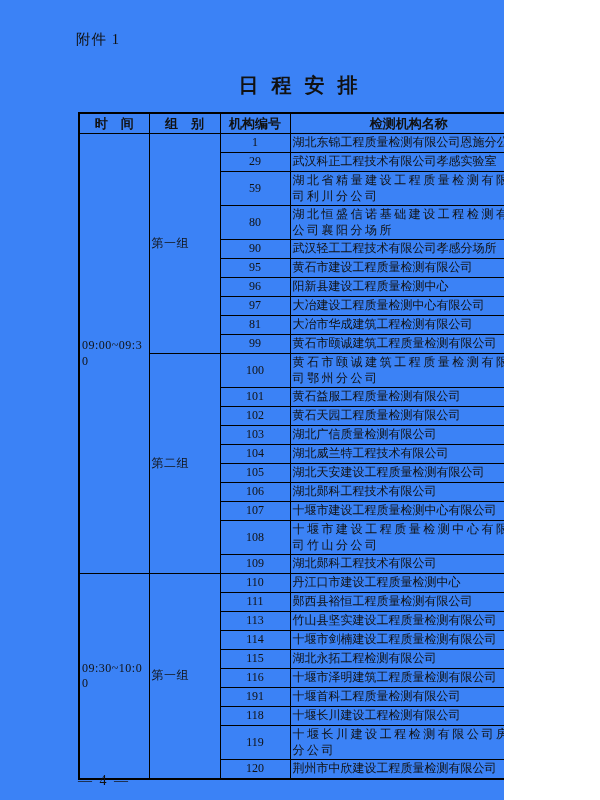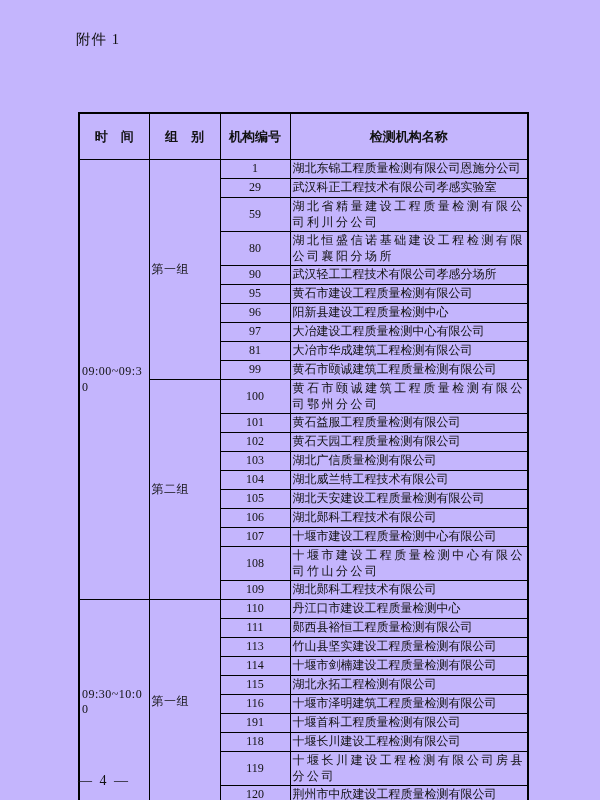--- a/index.html
+++ b/index.html
@@ -2,23 +2,23 @@
 <html><head>
 <meta charset="utf-8">
 <style>
   html, body {
     margin: 0;
     padding: 0;
     background: #ffffff;
   }
   .page {
     position: relative;
-    width: 600px;
+    width: 504px;
     height: 800px;
-    background: #c4b5fd;
+    background: #3b82f6;
     color: #111111;
     font-family: "Liberation Serif", "DejaVu Serif", serif;
     overflow: hidden;
   }
   .attachment {
     position: absolute;
     left: 76px;
     top: 30px;
     font-size: 14.5px;
     letter-spacing: 1px;
@@ -50,21 +50,21 @@
     line-height: 15.5px;
     padding: 1px 2px;
     overflow: hidden;
     word-break: break-all;
   }
   table.schedule th {
     font-size: 13px;
     font-weight: bold;
     text-align: center;
     height: 19px;
-    padding: 13px 0;
+    padding: 0 0;
   }
   td.time-cell, td.group-cell {
     text-align: left;
     vertical-align: middle;
     font-size: 12.5px;
     letter-spacing: 0.5px;
   }
   td.no-cell {
     text-align: center;
     vertical-align: middle;
@@ -90,20 +90,21 @@
     letter-spacing: 2px;
   }
 </style>
 </head>
 <body>
 
 <div class="page">
 
   <div class="attachment">附件 1</div>
 
+  <h1 class="doc-title">日 程 安 排</h1>
 
   <table class="schedule">
     <colgroup>
       <col style="width:70px">
       <col style="width:71px">
       <col style="width:70px">
       <col style="width:238px">
     </colgroup>
     <thead>
       <tr>

